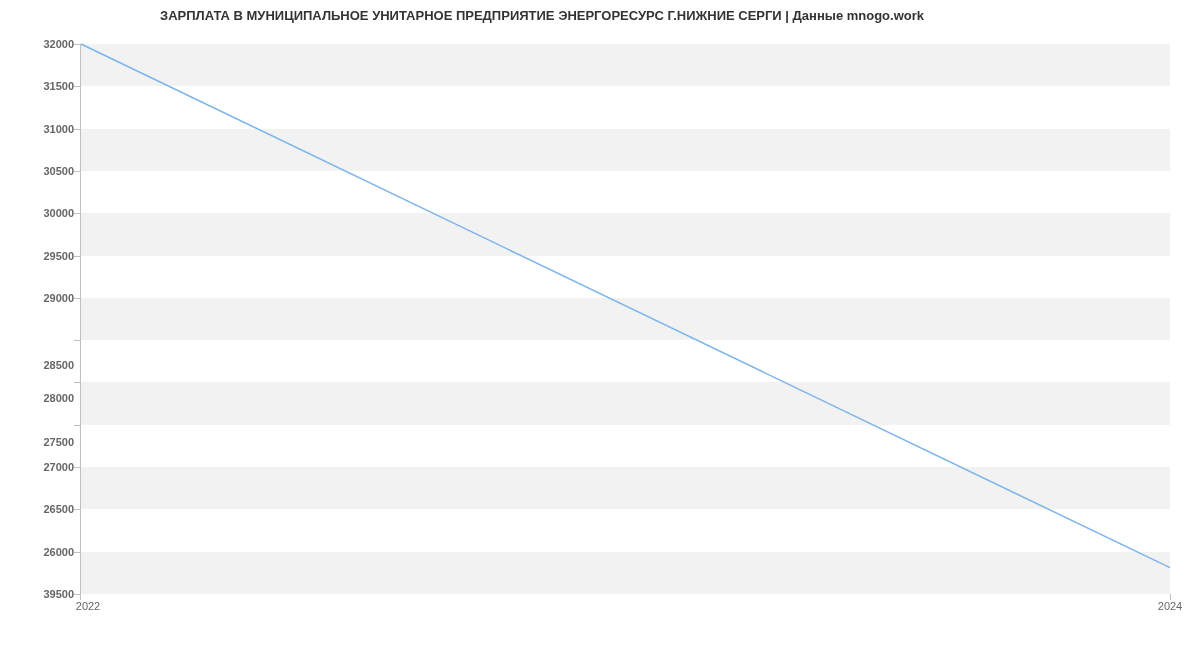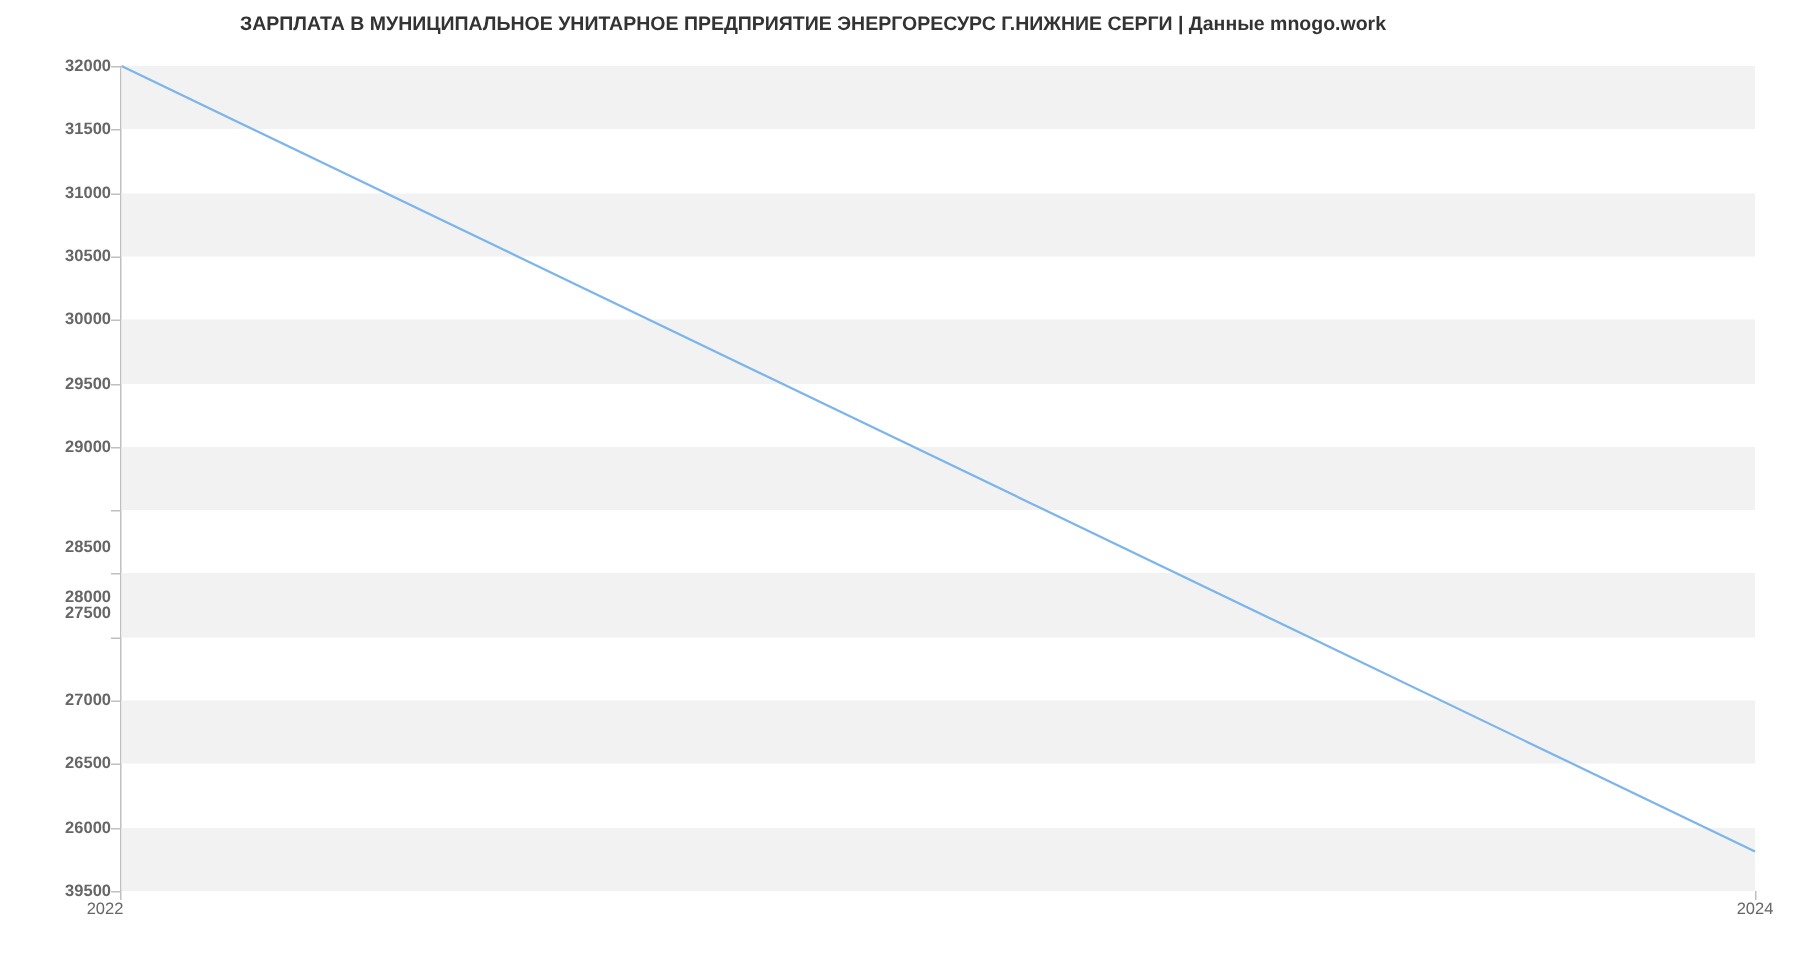--- a/index.html
+++ b/index.html
@@ -106,37 +106,37 @@
     </svg>
   </div>
 <div class="yt" style="top: 594px;">39500</div>
     <div class="ytick" style="top: 594px;"></div>
     <div class="yt" style="top: 551.692px;">26000</div>
     <div class="ytick" style="top: 551.692px;"></div>
     <div class="yt" style="top: 509.385px;">26500</div>
     <div class="ytick" style="top: 509.385px;"></div>
     <div class="yt" style="top: 467.077px;">27000</div>
     <div class="ytick" style="top: 467.077px;"></div>
-    <div class="yt" style="top: 409px; text-align: right;">27500</div>
+    <div class="yt" style="top: 442px; text-align: right;">27500</div>
     <div class="ytick" style="top: 424.769px;"></div>
     <div class="yt" style="top: 382.462px; margin-top: 16px;">28000</div>
     <div class="ytick" style="top: 382.462px;"></div>
     <div class="yt" style="top: 331px; margin-top: 34px;">28500</div>
     <div class="ytick" style="top: 340.154px;"></div>
     <div class="yt" style="top: 297.846px;">29000</div>
     <div class="ytick" style="top: 297.846px;"></div>
     <div class="yt" style="top: 255.538px;">29500</div>
     <div class="ytick" style="top: 255.538px;"></div>
     <div class="yt" style="top: 213.231px;">30000</div>
     <div class="ytick" style="top: 213.231px;"></div>
     <div class="yt" style="top: 170.923px;">30500</div>
     <div class="ytick" style="top: 170.923px;"></div>
     <div class="yt" style="top: 128.615px;">31000</div>
     <div class="ytick" style="top: 128.615px;"></div>
     <div class="yt" style="top: 86.3077px; text-align: right;">31500</div>
     <div class="ytick" style="top: 86.3077px;"></div>
     <div class="yt" style="top: 44px;">32000</div>
     <div class="ytick" style="top: 44px;"></div>
-    <div class="xt" style="left: 70px;">2022</div>
+    <div class="xt" style="left: 88px;">2022</div>
     <div class="xtick" style="left: 80px;"></div>
     <div class="xt" style="left: 1170px;">2024</div>
     <div class="xtick" style="left: 1170px;"></div>
   </div>
 
 </body></html>

